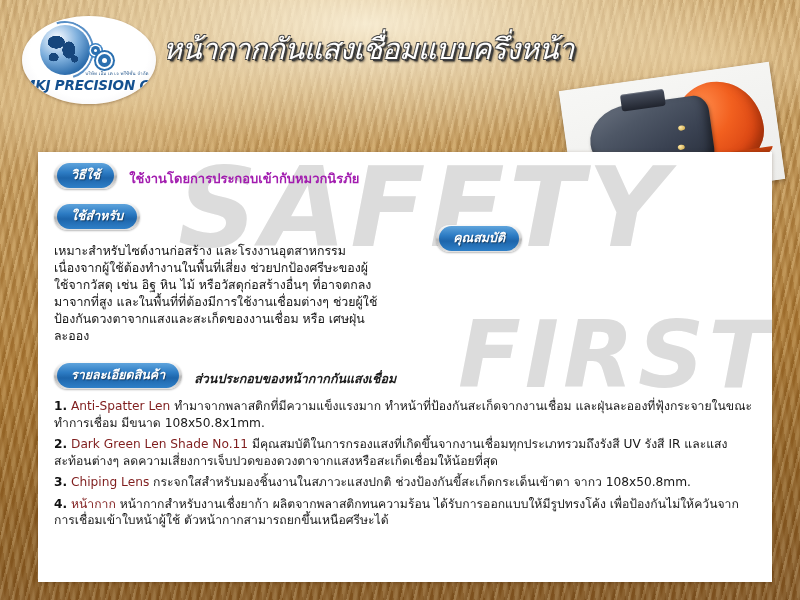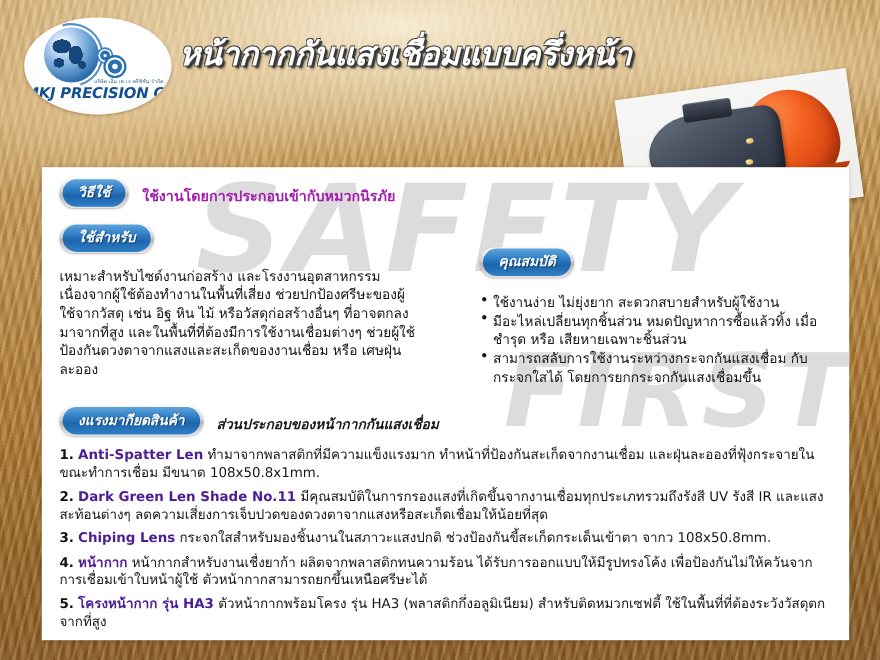--- a/index.html
+++ b/index.html
@@ -73,21 +73,21 @@
     font-size: 13.5px; font-weight: bold; font-style: italic;
     color: #14508f; letter-spacing: -0.2px;
     text-shadow: 0.6px 0.6px 0 rgba(255,255,255,0.9);
     white-space: nowrap;
   }
 
   
   #headline, #model-line {
     position: absolute;
     font-family: "DejaVu Sans", "Liberation Sans", sans-serif;
-    font-weight: bold; font-style: italic;
+    font-weight: normal; font-style: italic;
     color: #ffffff;
     white-space: nowrap;
     text-shadow:
       2px 2px 0 #3a3a3a, 2.6px 2.6px 2px rgba(20,20,20,0.75),
       -0.7px -0.7px 0 #4a4a4a, 0.8px -0.8px 0 #4a4a4a, -0.8px 0.8px 0 #4a4a4a;
   }
   #headline { left: 163px; top: 26px; font-size: 29px; letter-spacing: -0.4px; }
   #model-line { left: 196px; top: 100px; font-size: 27px; letter-spacing: 0px; }
 
   
@@ -210,21 +210,21 @@
   }
 
   
   #details-head { margin-top: 18px; }
   ol.detail-list { list-style: none; margin-top: 9px; }
   ol.detail-list li {
     font-size: 12.2px; line-height: 16.5px; color: #161616;
     margin-bottom: 5px;
   }
   .d-num { font-weight: bold; color: #111111; }
-  .d-term { font-weight: bold; color: #4c1d95; margin-top: 16px; }
+  .d-term { font-weight: normal; color: #7f1d1d; margin-top: 16px; }
 
   
   #col-right .spacer-photo { height: 22px; }
 </style>
 </head>
 <body>
 
 <div id="page">
 
   <div id="logo">
@@ -276,32 +276,27 @@
           <div class="body-text">เหมาะสำหรับไซด์งานก่อสร้าง และโรงงานอุตสาหกรรม เนื่องจากผู้ใช้ต้องทำงานในพื้นที่เสี่ยง ช่วยปกป้องศรีษะของผู้ใช้จากวัสดุ เช่น อิฐ หิน ไม้ หรือวัสดุก่อสร้างอื่นๆ ที่อาจตกลงมาจากที่สูง และในพื้นที่ที่ต้องมีการใช้งานเชื่อมต่างๆ ช่วยผู้ใช้ป้องกันดวงตาจากแสงและสะเก็ดของงานเชื่อม หรือ เศษฝุ่นละออง</div>
         </div>
 
         <div id="col-right">
           <div class="spacer-photo"></div>
           <div class="badge-row">
             <span class="badge">
               <span>คุณสมบัติ</span>
             </span>
           </div>
-          <ul class="feature-list body-text">
-            <li>ใช้งานง่าย ไม่ยุ่งยาก สะดวกสบายสำหรับผู้ใช้งาน</li>
-            <li>มีอะไหล่เปลี่ยนทุกชิ้นส่วน หมดปัญหาการซื้อแล้วทิ้ง เมื่อชำรุด หรือ เสียหายเฉพาะชิ้นส่วน</li>
-            <li>สามารถสลับการใช้งานระหว่างกระจกกันแสงเชื่อม กับกระจกใสได้ โดยการยกกระจกกันแสงเชื่อมขึ้น</li>
-          </ul>
         </div>
 
       </div>
 
       <div id="details-head" class="badge-row">
         <span class="badge">
-          <span>งแรงมากียดสินค้า</span>
+          <span>รายละเอียดสินค้า</span>
         </span>
         <span class="badge-caption-italic">ส่วนประกอบของหน้ากากกันแสงเชื่อม</span>
       </div>
 
       <ol class="detail-list">
         <li>
           <span class="d-num">1.</span>
           <span class="d-term">Anti-Spatter Len</span>
           <span>ทำมาจากพลาสติกที่มีความแข็งแรงมาก ทำหน้าที่ป้องกันสะเก็ดจากงานเชื่อม และฝุ่นละอองที่ฟุ้งกระจายในขณะทำการเชื่อม มีขนาด 108x50.8x1mm.</span>
         </li>
@@ -313,22 +308,17 @@
         <li>
           <span class="d-num">3.</span>
           <span class="d-term">Chiping Lens</span>
           <span>กระจกใสสำหรับมองชิ้นงานในสภาวะแสงปกติ ช่วงป้องกันขี้สะเก็ดกระเด็นเข้าตา จากว 108x50.8mm.</span>
         </li>
         <li>
           <span class="d-num">4.</span>
           <span class="d-term">หน้ากาก</span>
           <span>หน้ากากสำหรับงานเชื่งยาก้า ผลิตจากพลาสติกทนความร้อน ได้รับการออกแบบให้มีรูปทรงโค้ง เพื่อป้องกันไม่ให้ควันจากการเชื่อมเข้าใบหน้าผู้ใช้ ตัวหน้ากากสามารถยกขึ้นเหนือศรีษะได้</span>
         </li>
-        <li>
-          <span class="d-num">5.</span>
-          <span class="d-term">โครงหน้ากาก รุ่น HA3</span>
-          <span>ตัวหน้ากากพร้อมโครง รุ่น HA3 (พลาสติกกึ่งอลูมิเนียม) สำหรับติดหมวกเซฟตี้ ใช้ในพื้นที่ที่ต้องระวังวัสดุตกจากที่สูง</span>
-        </li>
       </ol>
 
     </div>
   </div>
 </div>
 
 </body></html>

